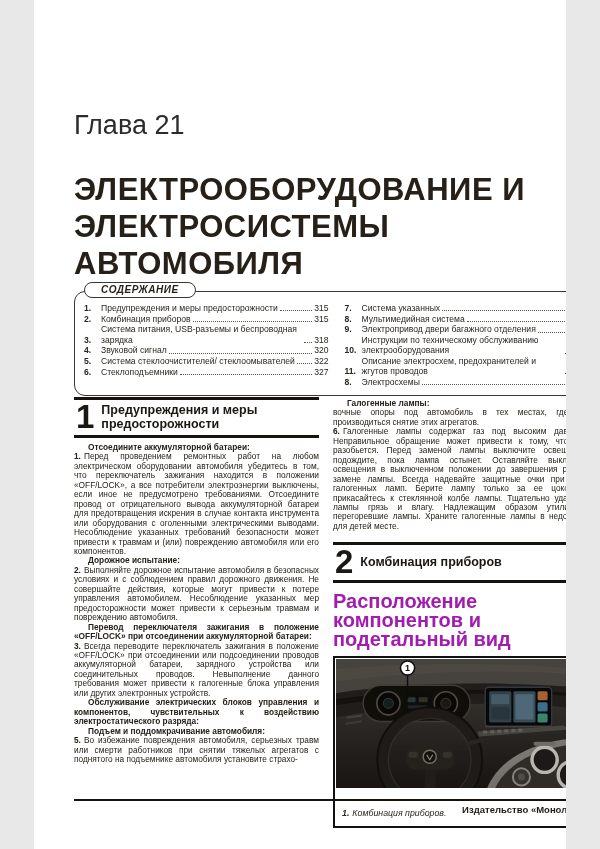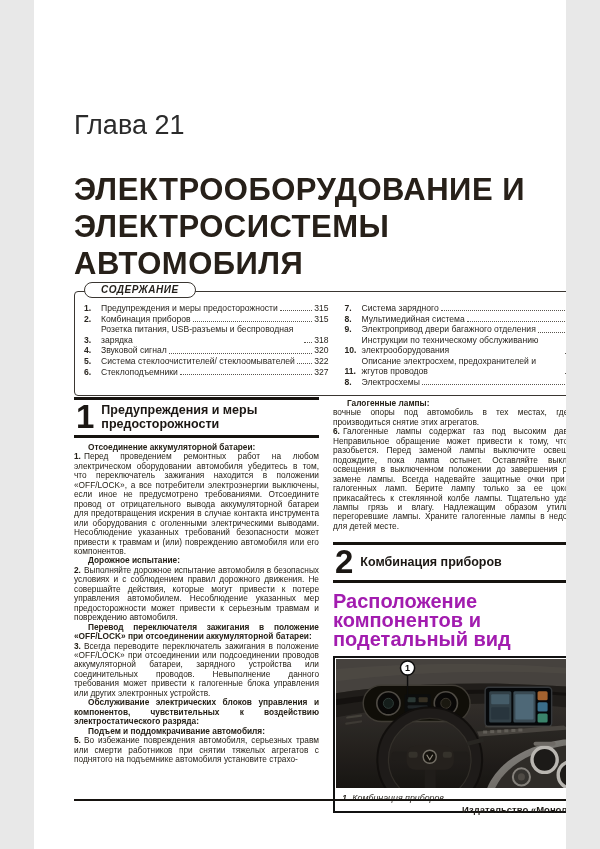--- a/index.html
+++ b/index.html
@@ -15,21 +15,21 @@
     font-size:27px; font-weight:400; color:#2b2b2b;
   }
   .main-title {
     position:absolute; top:171px; left:40px; width:520px;
     font-size:31px; font-weight:700; line-height:37px;
     letter-spacing:0.5px; color:#272019;
   }
   
   .toc-box {
     position:absolute; top:291px; left:40px; width:525px;
-    border:1.6px solid #3a3631; border-radius:4px;
+    border:1.6px solid #3a3631; border-radius:11px;
     padding:11px 9px 7px 9px;
     background:#fff;
   }
   .toc-tab {
     position:absolute; top:-10px; left:9px;
     border:1.6px solid #3a3631; border-radius:9px;
     background:#fff; padding:1px 16px 2px 16px;
     font-size:10px; font-weight:700; font-style:italic;
     letter-spacing:0.5px; color:#231f1a;
   }
@@ -72,21 +72,21 @@
     margin-top:9px;
     font-size:20px; font-weight:700; line-height:19px; color:#a21caf;
   }
   
   .figure {
     margin-top:7px; border:2px solid #111; background:#fff; padding:1px;
   }
   .figure svg { display:block; width:100%; height:auto; }
   .fig-caption {
     font-size:8.8px; font-style:italic; color:#2a2620;
-    padding:5px 6px 7px 6px;
+    padding:20px 6px 7px 6px;
   }
   .fig-caption b { margin-right:3px; }
   
   .footer-rule {
     position:absolute; top:799px; left:40px; width:525px;
     border-top:2.5px solid #16130f;
   }
   .footer-text {
     position:absolute; top:804px; left:24px; width:525px;
     text-align:right; font-size:9.5px; font-weight:700; color:#201c17;
@@ -114,21 +114,21 @@
 
           <div class="toc-row">
             <span class="toc-num">2.</span>
             <span class="toc-text">Комбинация приборов</span>
             <span class="toc-leader"></span>
             <span class="toc-page">315</span>
           </div>
 
           <div class="toc-row">
             <span class="toc-num">3.</span>
-            <span class="toc-text">Розетка питания, USB-разъемы и беспроводная зарядка</span>
+            <span class="toc-text">Система питания, USB-разъемы и беспроводная зарядка</span>
             <span class="toc-leader"></span>
             <span class="toc-page">318</span>
           </div>
 
           <div class="toc-row">
             <span class="toc-num">4.</span>
             <span class="toc-text">Звуковой сигнал</span>
             <span class="toc-leader"></span>
             <span class="toc-page">320</span>
           </div>
@@ -144,21 +144,21 @@
             <span class="toc-num">6.</span>
             <span class="toc-text">Стеклоподъемники</span>
             <span class="toc-leader"></span>
             <span class="toc-page">327</span>
           </div>
         </div>
       <div class="toc-col">
 
           <div class="toc-row">
             <span class="toc-num">7.</span>
-            <span class="toc-text">Система зарядного</span>
+            <span class="toc-text">Система указанных</span>
             <span class="toc-leader"></span>
             <span class="toc-page">328</span>
           </div>
 
           <div class="toc-row">
             <span class="toc-num">8.</span>
             <span class="toc-text">Мультимедийная система</span>
             <span class="toc-leader"></span>
             <span class="toc-page">335</span>
           </div>
@@ -194,21 +194,21 @@
     </div>
   </div>
 
   <div class="col-left">
     <div class="sec-header sec1-hdr">
       <span class="sec-num">1</span>
       <span class="sec-title">Предупреждения и меры предосторожности</span>
     </div>
     <div>
 
-        <p class="block b-subhead"><span>Отсоединение аккумуляторной батареи:</span></p>
+        <p class="block b-subhead"><span>Отсоедините аккумуляторной батареи:</span></p>
 
         <p class="block b-para"><b class="bnum">1.</b><span>Перед проведением ремонтных работ на любом электрическом оборудовании автомобиля убедитесь в том, что переключатель зажигания находится в положении «OFF/LOCK», а все потребители электроэнергии выключены, если иное не предусмотрено требованиями. Отсоедините провод от отрицательного вывода аккумуляторной батареи для предотвращения искрения в случае контакта инструмента или оборудования с оголенными электрическими выводами. Несоблюдение указанных требований безопасности может привести к травмам и (или) повреждению автомобиля или его компонентов.</span></p>
 
         <p class="block b-subhead"><span>Дорожное испытание:</span></p>
 
         <p class="block b-para"><b class="bnum">2.</b><span>Выполняйте дорожное испытание автомобиля в безопасных условиях и с соблюдением правил дорожного движения. Не совершайте действия, которые могут привести к потере управления автомобилем. Несоблюдение указанных мер предосторожности может привести к серьезным травмам и повреждению автомобиля.</span></p>
 
         <p class="block b-subhead"><span>Перевод переключателя зажигания в положение «OFF/LOCK» при отсоединении аккумуляторной батареи:</span></p>
 
         <p class="block b-para"><b class="bnum">3.</b><span>Всегда переводите переключатель зажигания в положение «OFF/LOCK» при отсоединении или подсоединении проводов аккумуляторной батареи, зарядного устройства или соединительных проводов. Невыполнение данного требования может привести к галогенные блока управления или других электронных устройств.</span></p>

